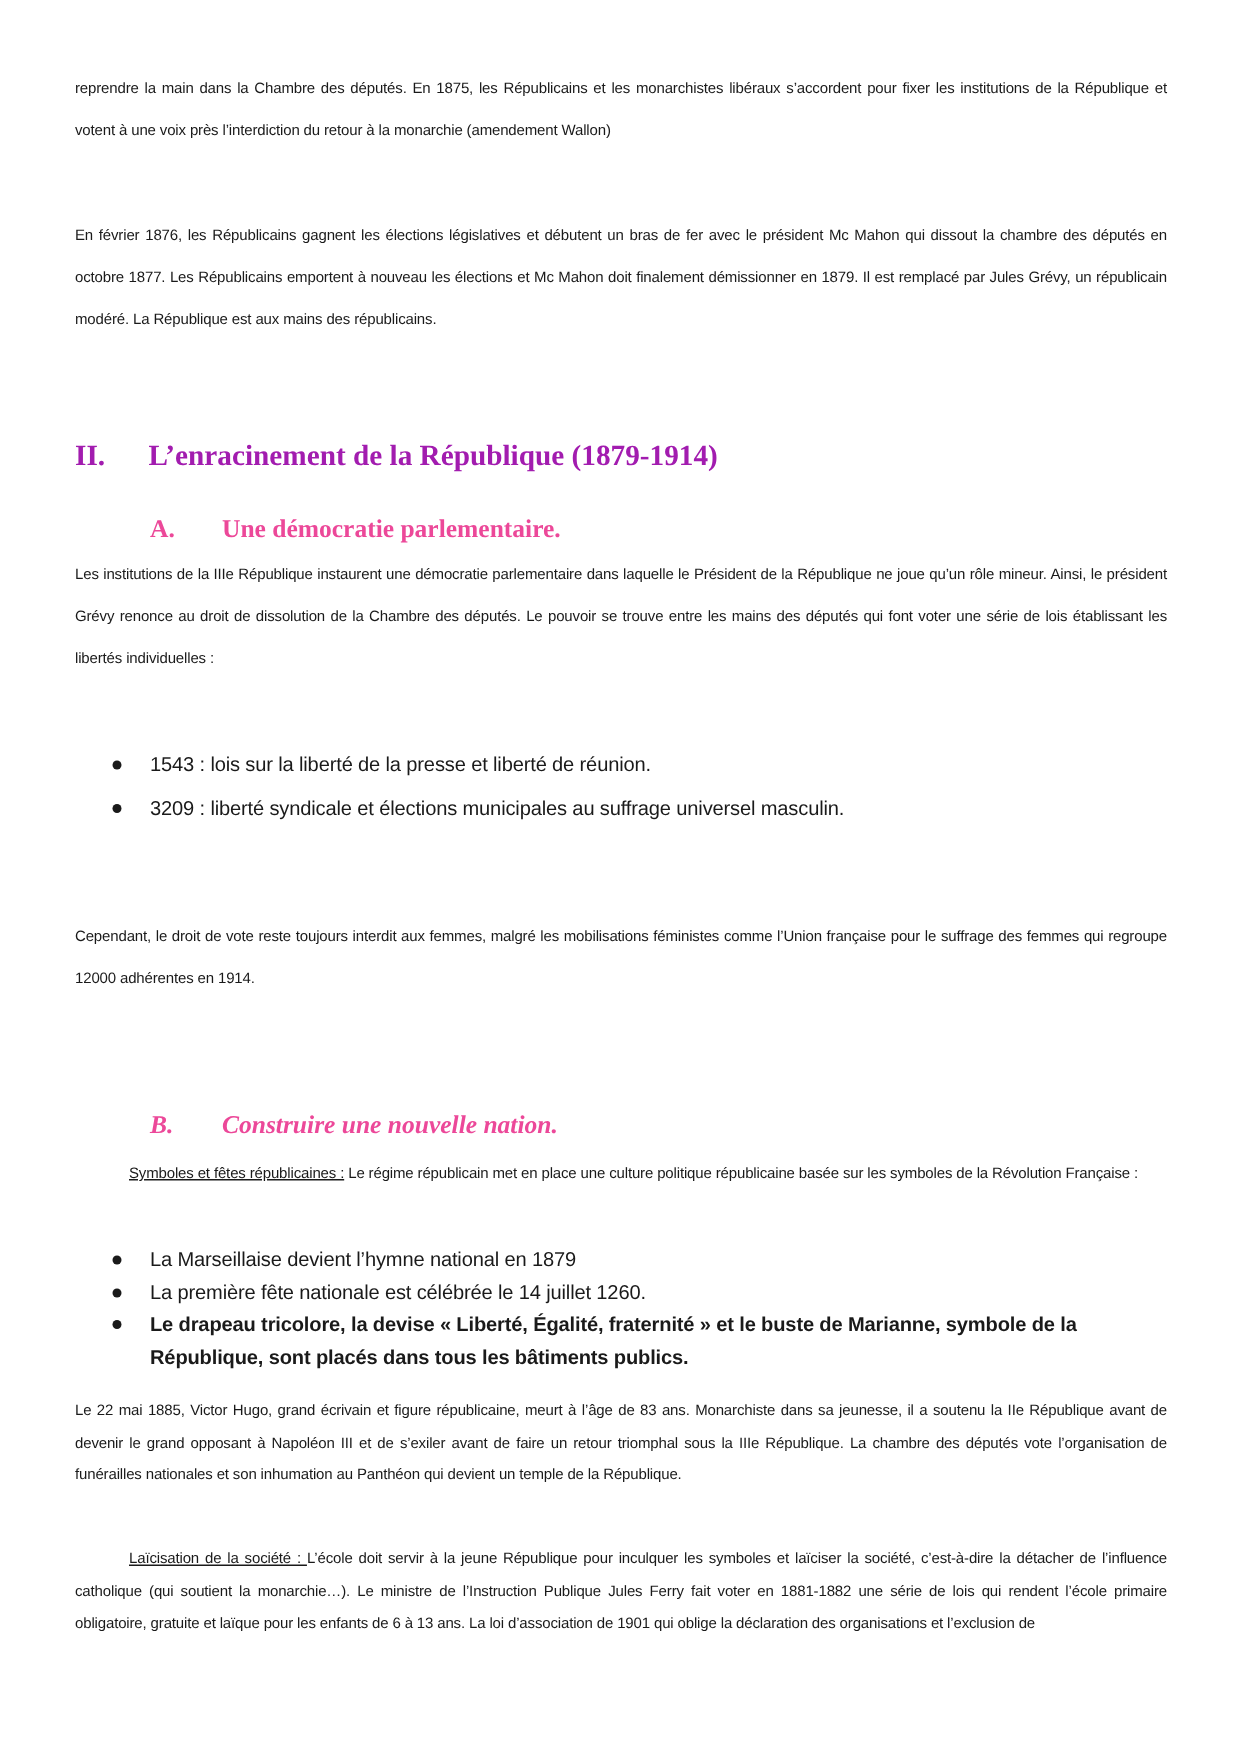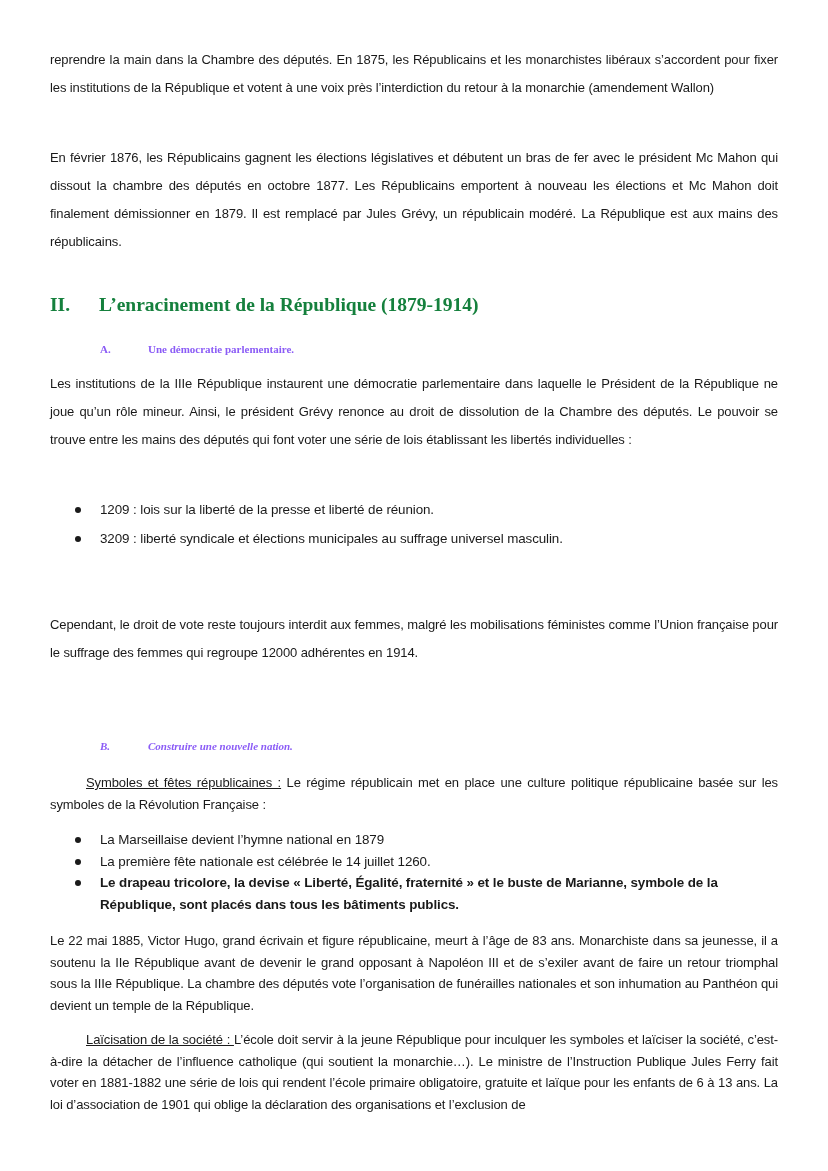--- a/index.html
+++ b/index.html
@@ -18,45 +18,45 @@
     .page {
       position: absolute;
       left: 50px;
       top: 0;
       width: 728px;
     }
     .p {
       position: absolute;
       left: 0;
       width: 728px;
-      font-size: 13px;
+      font-size: 10px;
       text-align: justify;
       letter-spacing: -0.1px;
       margin: 0;
     }
     .lh-wide { line-height: 28px; }
     .lh-tight { line-height: 21.5px; }
     .h1 {
       position: absolute;
       left: 0;
       font-family: "Liberation Serif", "DejaVu Serif", serif;
       font-weight: bold;
       font-size: 19.5px;
-      color: #15803d;
+      color: #a21caf;
       margin: 0;
       white-space: nowrap;
     }
     .h1 .num { display: inline-block; width: 49px; }
     .h2 {
       position: absolute;
       left: 50px;
       font-family: "Liberation Serif", "DejaVu Serif", serif;
       font-weight: bold;
-      font-size: 11px;
-      color: #8b5cf6;
+      font-size: 17px;
+      color: #ec4899;
       margin: 0;
       white-space: nowrap;
     }
     .h2 .num { display: inline-block; width: 48px; }
     ul.bullets {
       position: absolute;
       left: 0;
       width: 728px;
       list-style: none;
       margin: 0;
@@ -100,21 +100,21 @@
     <span class="num">II.</span><span>L’enracinement de la République (1879-1914)</span>
   </h1>
 
   <h2 class="h2" style="top:343px;">
     <span class="num">A.</span><span>Une démocratie parlementaire.</span>
   </h2>
 
   <p class="p lh-wide" style="top:370px;">Les institutions de la IIIe République instaurent une démocratie parlementaire dans laquelle le Président de la République ne joue qu’un rôle mineur. Ainsi, le président Grévy renonce au droit de dissolution de la Chambre des députés. Le pouvoir se trouve entre les mains des députés qui font voter une série de lois établissant les libertés individuelles :</p>
 
   <ul class="bullets wide" style="top:496px;">
-    <li><span class="dot"></span><span>1209 : lois sur la liberté de la presse et liberté de réunion.</span></li>
+    <li><span class="dot"></span><span>1543 : lois sur la liberté de la presse et liberté de réunion.</span></li>
     <li><span class="dot"></span><span>3209 : liberté syndicale et élections municipales au suffrage universel masculin.</span></li>
   </ul>
 
   <p class="p lh-wide" style="top:611px;">Cependant, le droit de vote reste toujours interdit aux femmes, malgré les mobilisations féministes comme l’Union française pour le suffrage des femmes qui regroupe 12000 adhérentes en 1914.</p>
 
   <h2 class="h2" style="top:740px;font-style:italic;">
     <span class="num">B.</span><span>Construire une nouvelle nation.</span>
   </h2>
 
   <p class="p lh-tight" style="top:772px;"><span class="u-label">Symboles et fêtes républicaines :</span><span> Le régime républicain met en place une culture politique républicaine basée sur les symboles de la Révolution Française :</span></p>

